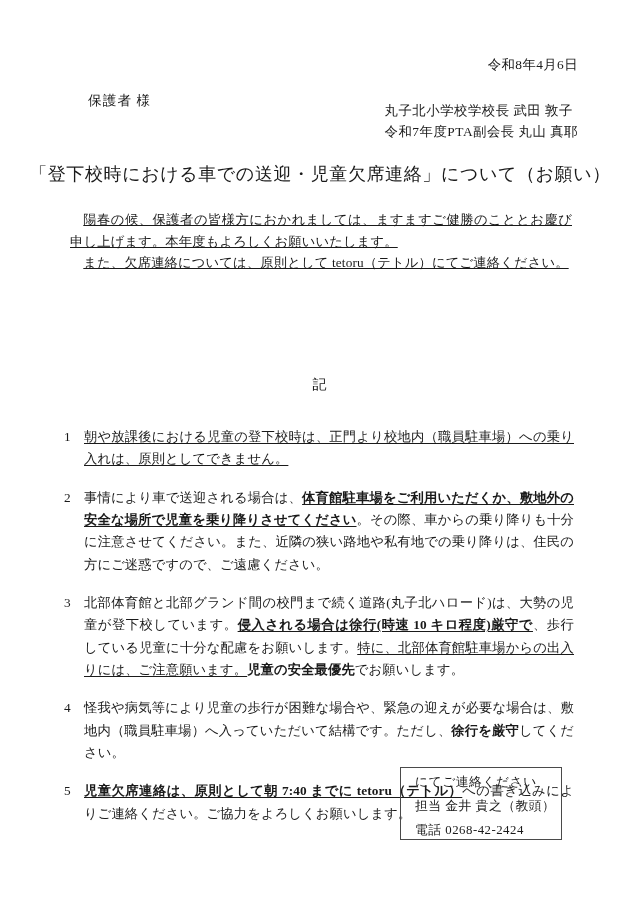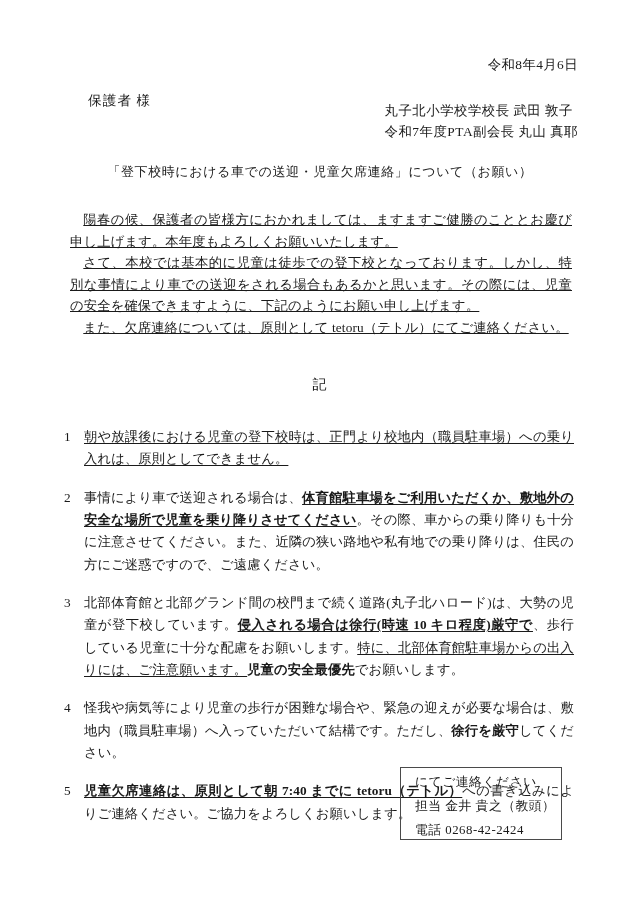--- a/index.html
+++ b/index.html
@@ -60,21 +60,21 @@
   }
   .sender-line:last-child { margin-bottom: 8px; }
 
   
   .doc-title {
     position: absolute;
     top: 165px;
     left: 0;
     width: 640px;
     text-align: center;
-    font-size: 13px;
+    font-size: 18px;
     letter-spacing: 0.6px;
     white-space: nowrap;
     font-family: Liberation Serif, serif;
   }
 
   
   .body-block {
     position: absolute;
     top: 209px;
     left: 70px;
@@ -168,21 +168,20 @@
 
   <div class="senders">
     <div class="sender-line">丸子北小学校学校長  武田  敦子</div>
     <div class="sender-line">令和7年度PTA副会長  丸山  真耶</div>
   </div>
 
   <div class="doc-title">「登下校時における車での送迎・児童欠席連絡」について（お願い）</div>
 
   <div class="body-block">
     <p class="para indent">陽春の候、保護者の皆様方におかれましては、ますますご健勝のこととお慶び申し上げます。本年度もよろしくお願いいたします。</p>
-    <p class="para indent">さて、本校では基本的に児童は徒歩での登下校となっております。しかし、特別な事情により車での送迎をされる場合もあるかと思います。その際には、児童の安全を確保できますように、下記のようにお願い申し上げます。</p>
     <p class="para indent nojust">また、欠席連絡については、原則として tetoru（テトル）にてご連絡ください。</p>
   </div>
 
   <div class="ki">記</div>
 
   <div class="items" id="items-root">
       <div class="item">
         <div class="item-num">1</div>
         <div class="item-body"><span class="u">朝や放課後における児童の登下校時は、正門より校地内（職員駐車場）への乗り入れは、原則としてできません。</span></div>
       </div>

